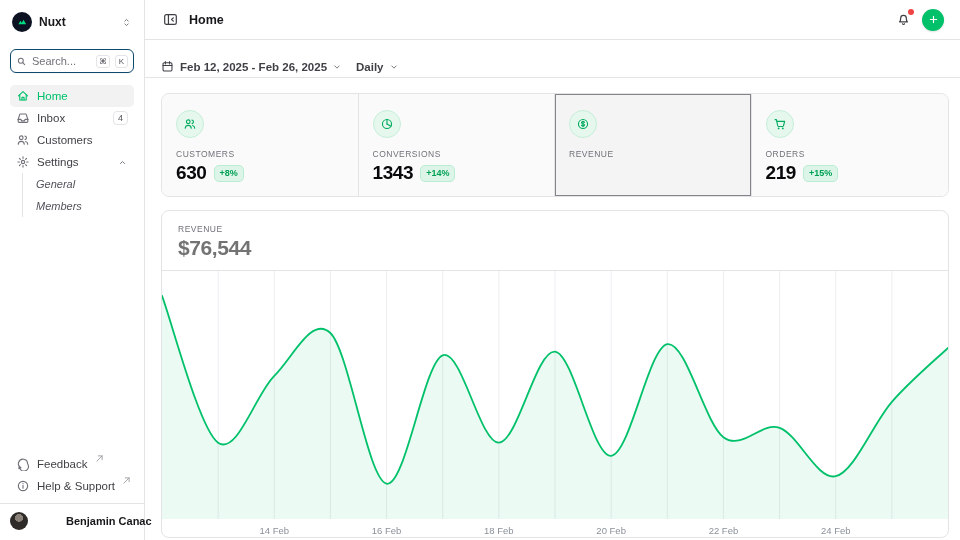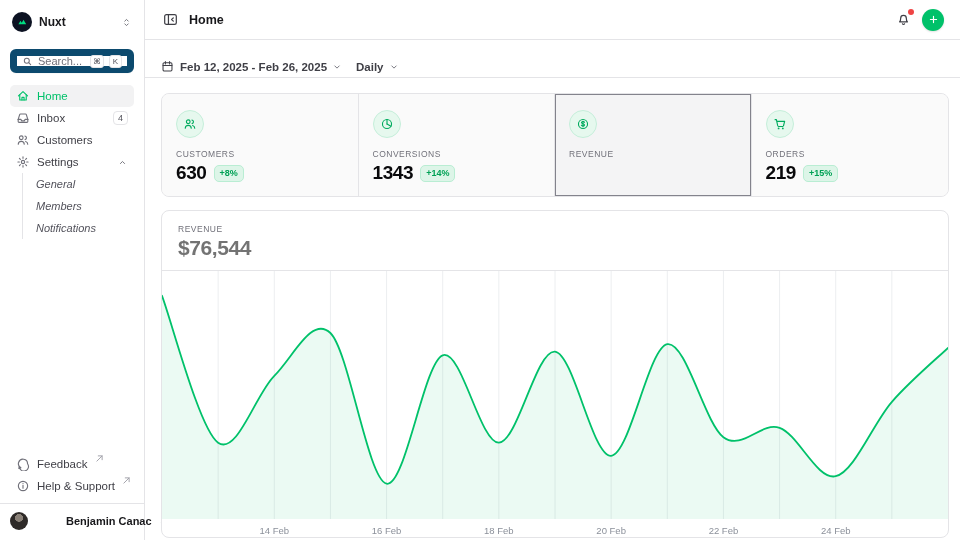--- a/index.html
+++ b/index.html
@@ -7,21 +7,21 @@
     font-family:"Liberation Sans","DejaVu Sans",sans-serif; color:#18181b; }
   .app { display:flex; width:960px; height:540px; }
 
   
   .sidebar { width:145px; min-width:145px; border-right:1px solid #e4e4e7;
     display:flex; flex-direction:column; padding:8px 10px 8px 10px; background:#fff; }
   .workspace-row { display:flex; align-items:center; gap:7px; padding:2px 2px; height:28px; cursor:pointer; }
   .logo-circle { width:20px; height:20px; border-radius:50%; background:#0c1222;
     display:flex; align-items:center; justify-content:center; flex:none; }
   .workspace-name { font-size:12px; font-weight:700; color:#18181b; flex:1; }
-  .search-box { margin:13px 0 12px; height:24px; border:7px solid #0c4a6e; border-radius:6px;
+  .search-box { margin:13px 0 12px; height:24px; border:1px solid #0c4a6e; border-radius:6px;
     display:flex; align-items:center; gap:5px; padding:0 5px; background:#fff;
     box-shadow:0 1px 1px rgba(0,0,0,.03); cursor:text; }
   .search-placeholder { font-size:11px; color:#71717a; flex:1; }
   .kbd { font-size:8px; color:#52525b; border:1px solid #e4e4e7; border-radius:3px;
     min-width:13px; height:13px; display:flex; align-items:center; justify-content:center; padding:0 2px; background:#fff; }
   .nav { display:flex; flex-direction:column; }
   .nav-item { display:flex; align-items:center; gap:7px; height:22px; padding:0 6px;
     border-radius:5px; font-size:11.5px; font-weight:500; color:#3f3f46; cursor:pointer; }
   .nav-item .ni-icon { color:#71717a; display:flex; flex:none; }
   .nav-item.active { background:#f2f2f3; color:#00C16A; }
@@ -170,21 +170,20 @@
         <span class="chev">
           <svg class="ic" width="11" height="11" viewBox="0 0 16 16" fill="none" stroke="currentColor" stroke-width="1.4" stroke-linecap="round" stroke-linejoin="round">
               <path d="M5 9.5 8 6.5l3 3"></path>
             </svg>
         </span>
       </div>
 
       <div class="subnav">
         <div class="subnav-item">General</div>
         <div class="subnav-item">Members</div>
-        <div class="subnav-item">Notifications</div>
       </div>
     </nav>
 
     <div class="sidebar-footer">
       <div class="nav-item">
         <span class="ni-icon">
           <svg class="ic" width="14" height="14" viewBox="0 0 16 16" fill="none" stroke="currentColor" stroke-width="1.3" stroke-linecap="round" stroke-linejoin="round">
               <path d="M13.2 7.7A5.2 5.2 0 1 0 5.6 12.3L3.2 13l.7-2.5A5.2 5.2 0 1 0 13.2 7.7z"></path>
             </svg>
         </span>

